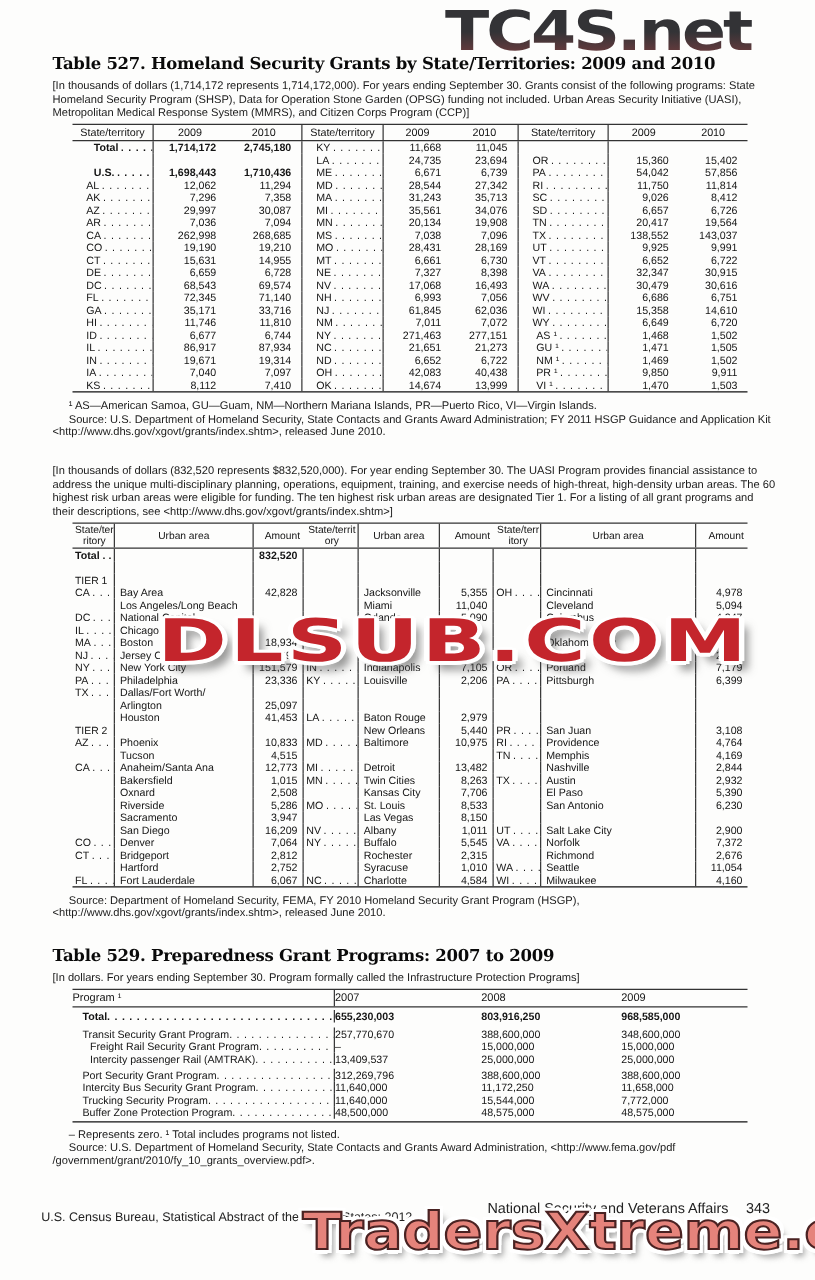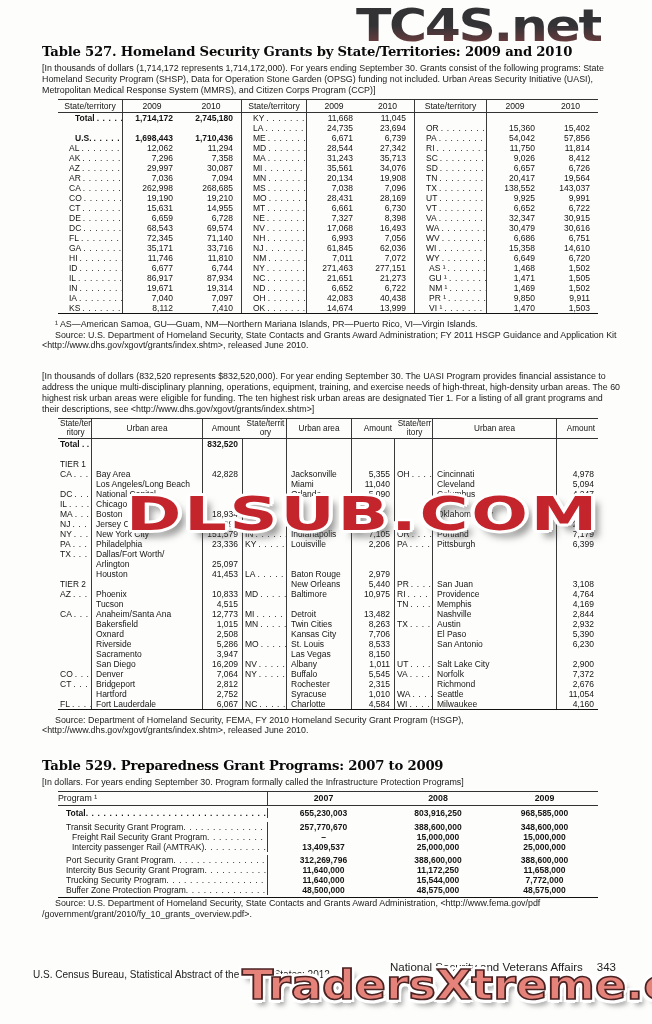--- a/index.html
+++ b/index.html
@@ -33,21 +33,21 @@
   .sep{border-right:1px solid #3a3a3a;}
   .b{font-weight:bold;}
   .ind{padding-left:17px;}
   .ind2{padding-left:14px;}
   .tier{display:block;padding-left:7px;overflow:visible;font-size:8.3px;}
   .tot{display:block;padding-left:2px;overflow:visible;}
   .cu{border-right:1px solid #3a3a3a;padding-left:4px;overflow:hidden;}
   .ca{text-align:right;padding-right:4px;overflow:hidden;}
   .cp{border-right:1px solid #3a3a3a;display:flex;overflow:hidden;padding-left:8px;}
   .cp.ind{padding-left:14px;}
-  .cy{text-align:center;padding-right:6px;font-weight:bold;}
+  .cy{text-align:left;padding-right:6px;}
   .gapb{margin-bottom:4px;}
   .gapt{margin-top:3px;}
 
   
   .hdr{height:12px;line-height:12px;border-bottom:1px solid #333;font-size:8.6px;}
   .hdr .cs{display:block;padding:0;text-align:center;}
   .hdr .cn{text-align:center;padding-right:0;}
   .hdr2{height:19px;border-bottom:1px solid #333;font-size:8.2px;}
   .hdr2 .cs{display:block;padding:1px 0 0 0;text-align:center;line-height:8.8px;
             white-space:normal;overflow-wrap:break-word;}
@@ -996,20 +996,21 @@
             <div class="cp">
               <span class="code">Buffer Zone Protection Program</span>
               <span class="dots"></span>
             </div>
             <div class="cy">48,500,000</div>
             <div class="cy">48,575,000</div>
             <div class="cy">48,575,000</div>
           </div>
         </div>
     </div>
+    <div class="fnote" style="margin-top:4px;">– Represents zero. ¹ Total includes programs not listed.</div>
     <div class="fsrc">Source: U.S. Department of Homeland Security, State Contacts and Grants Award Administration, &lt;http://www.fema.gov/pdf /government/grant/2010/fy_10_grants_overview.pdf&gt;.</div>
   </div>
 </div>
 
 <div class="footR">
   <span>National Security and Veterans Affairs</span><span class="pg">343</span>
 </div>
 <div class="footL">U.S. Census Bureau, Statistical Abstract of the United States: 2012</div>
 
 <div class="wm wmTop">TC4S.net</div>

